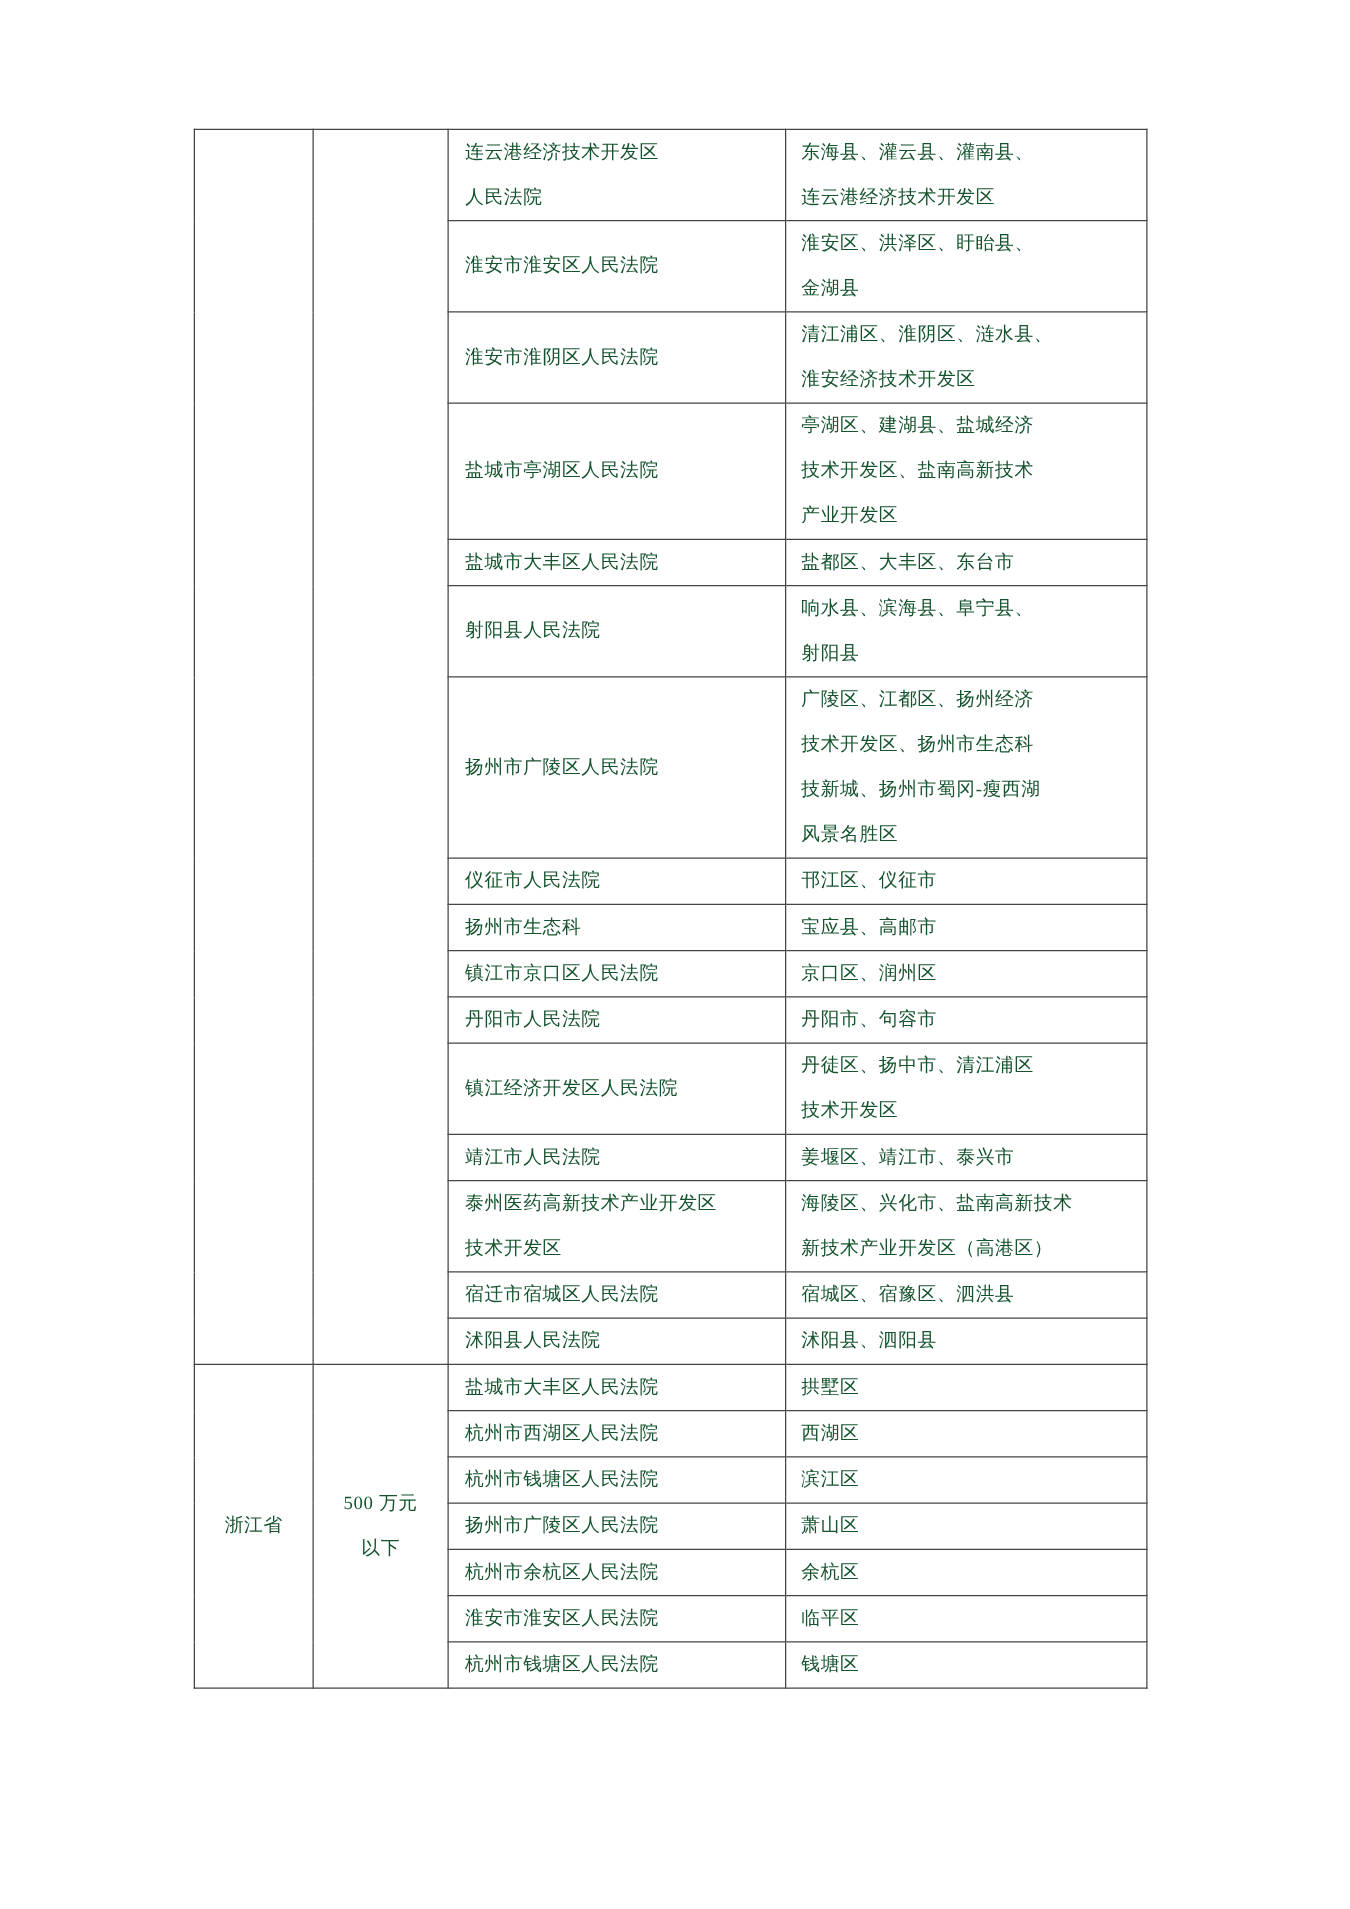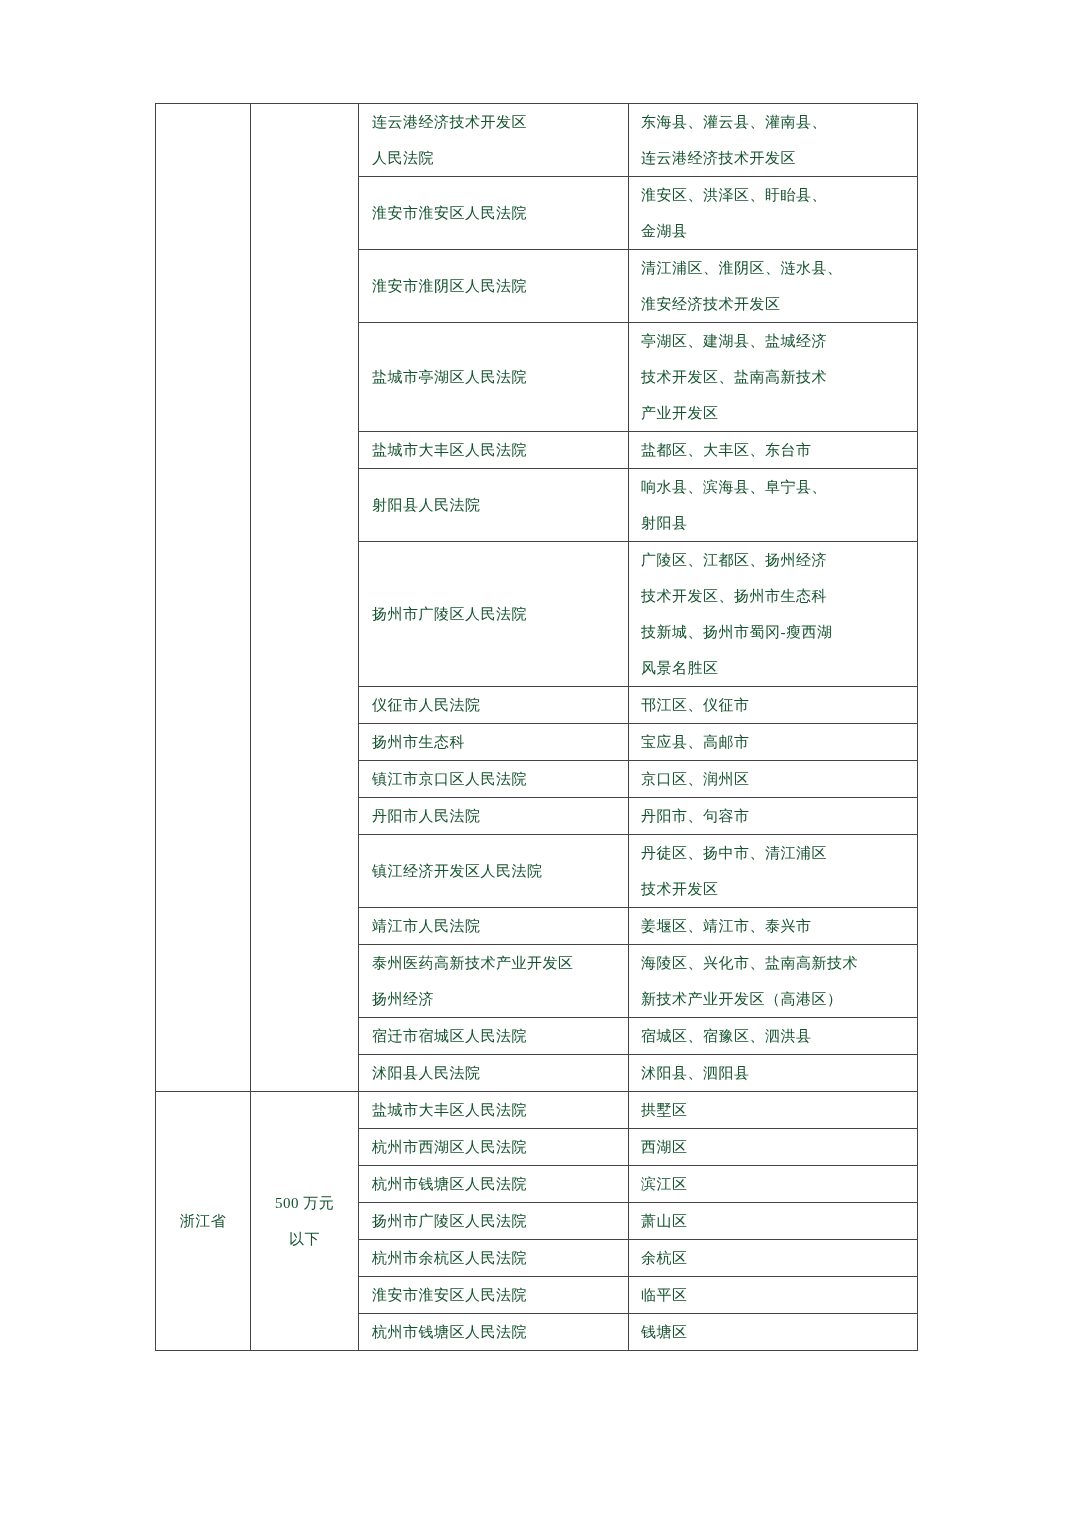--- a/index.html
+++ b/index.html
@@ -120,21 +120,21 @@
           <td class="court-cell">镇江经济开发区人民法院</td>
           <td class="jurisdiction-cell">丹徒区、扬中市、清江浦区
 技术开发区</td>
         </tr>
         <tr>
           <td class="court-cell">靖江市人民法院</td>
           <td class="jurisdiction-cell">姜堰区、靖江市、泰兴市</td>
         </tr>
         <tr>
           <td class="court-cell">泰州医药高新技术产业开发区
-扬州经济</td>
+技术开发区</td>
           <td class="jurisdiction-cell">海陵区、兴化市、盐南高新技术
 新技术产业开发区（高港区）</td>
         </tr>
         <tr>
           <td class="court-cell">宿迁市宿城区人民法院</td>
           <td class="jurisdiction-cell">宿城区、宿豫区、泗洪县</td>
         </tr>
         <tr>
           <td class="court-cell">沭阳县人民法院</td>
           <td class="jurisdiction-cell">沭阳县、泗阳县</td>

